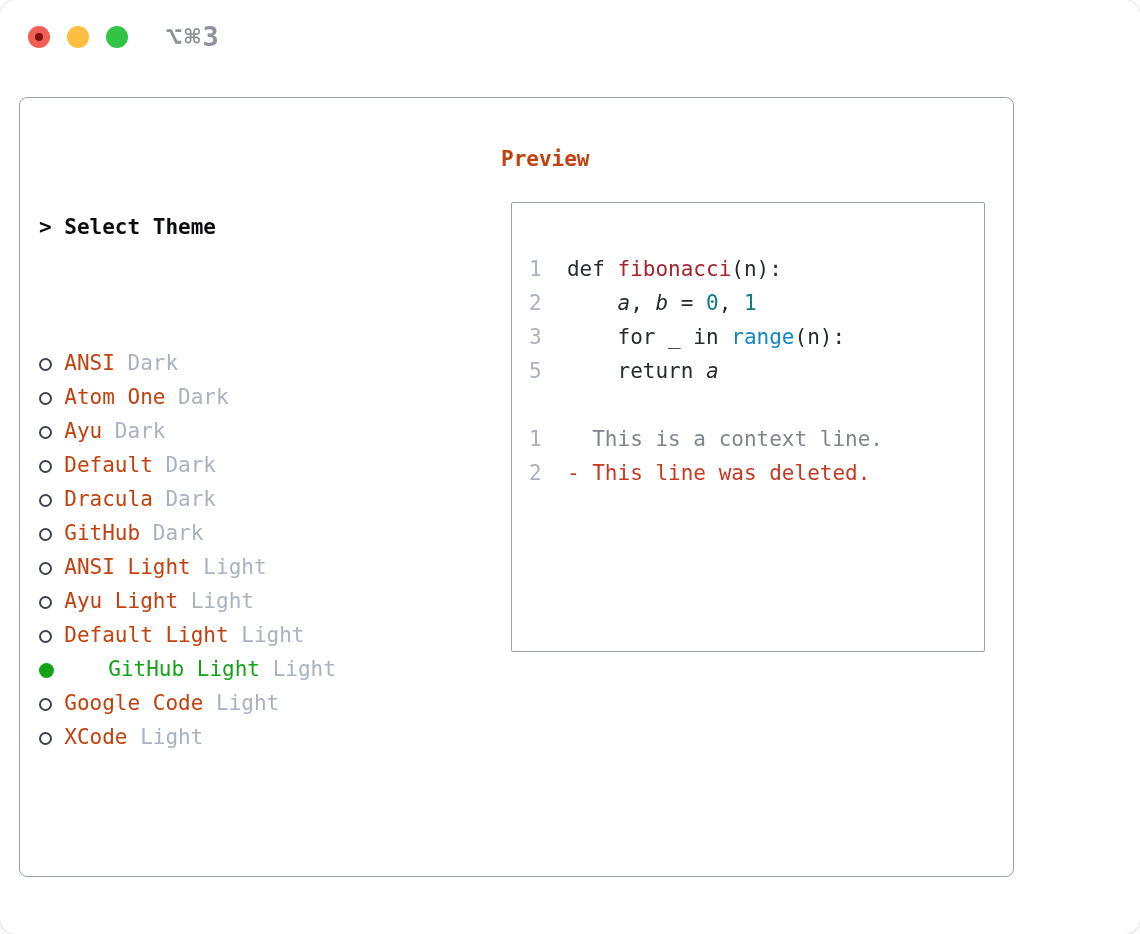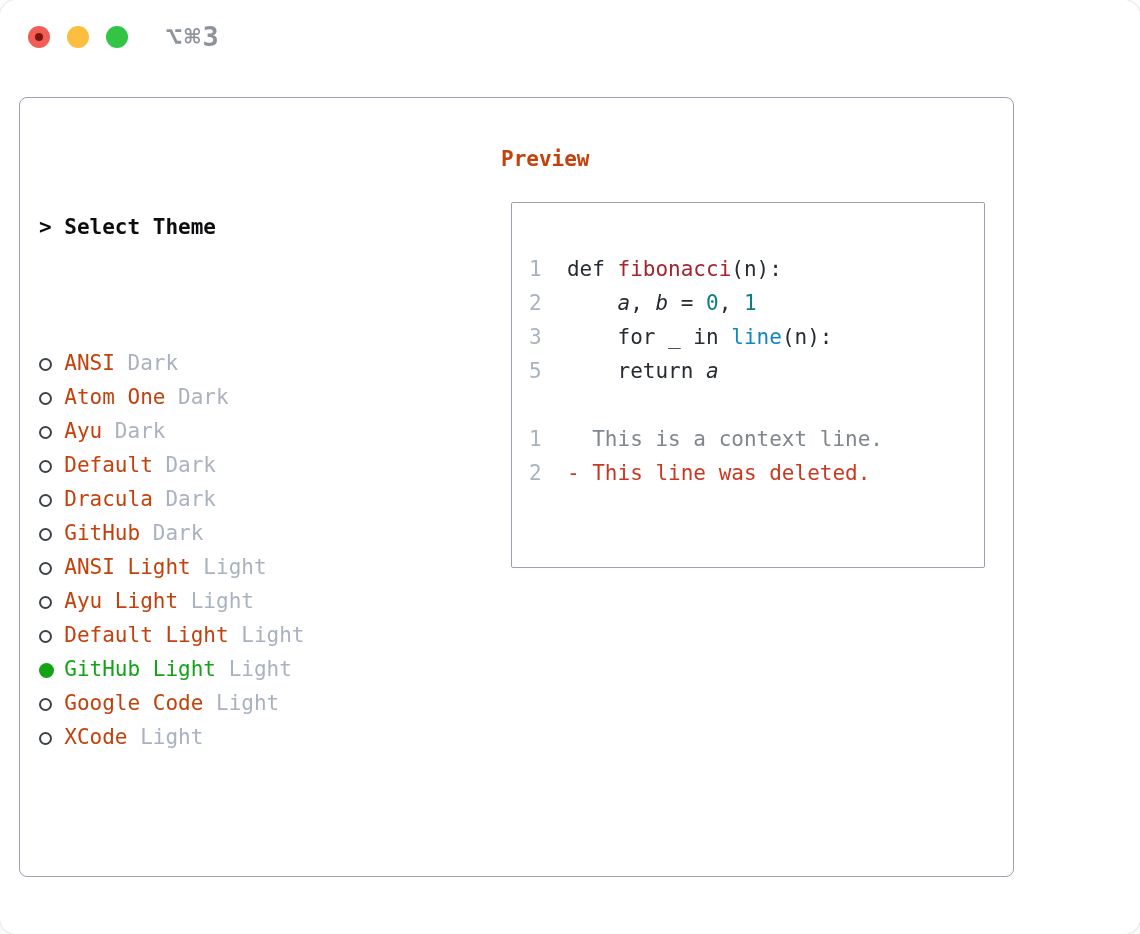--- a/index.html
+++ b/index.html
@@ -43,30 +43,30 @@
   .spacer { height: 34px; }
   .prefix { display: inline-block; width: 2ch; font-weight: bold; color: #0b0d0f; }
   .list-title { font-weight: bold; color: #0b0d0f; }
   .bullet-box { display: inline-block; width: 2ch; }
   .circle {
     display: inline-block; width: 13px; height: 13px; border-radius: 50%;
     border: 2px solid #3d434c; vertical-align: -1px;
   }
   .circle.filled { border: none; width: 15px; height: 15px; background: var(--c-selected); vertical-align: -2px; }
   .theme-name { color: #c2410c; }
-  .theme-name.selected { color: var(--c-selected); }
+  .theme-name.selected { color: var(--c-selected); margin-left: 44px; }
   .variant { color: #a9b2c0; margin-left: 1ch; }
 
   
   .preview-title {
     position: absolute; left: 481px; top: 44px;
     font-size: 21px; line-height: 34px; font-weight: bold; color: #c2410c;
   }
   .preview-box {
-    position: absolute; left: 491px; top: 104px; width: 474px; height: 366px;
+    position: absolute; left: 491px; top: 104px; width: 474px; height: 450px;
     border: 1.5px solid #99a2ae; border-radius: 2px; background: #fff;
     padding: 49px 8px 0 17px; overflow: hidden;
   }
   .code-line { font-size: 21px; line-height: 34px; height: 34px; white-space: pre; }
   .lineno { display: inline-block; width: 3ch; color: #a9b2c0; }
   .tok-plain   { color: #262c33; }
   .tok-func    { color: var(--c-func); }
   .tok-num     { color: var(--c-num); }
   .tok-builtin { color: var(--c-builtin); }
   .tok-var     { color: #262c33; font-style: italic; }
@@ -104,21 +104,21 @@
       
       
     </div>
 
     <div class="preview-title">Preview</div>
 
     <div class="preview-box">
       <div id="code-lines">
           <div class="code-line"><span class="lineno">1</span><span class="tok-plain">def </span><span class="tok-func">fibonacci</span><span class="tok-plain">(n):</span></div>
           <div class="code-line"><span class="lineno">2</span><span class="tok-plain">    </span><span class="tok-var">a</span><span class="tok-plain">, </span><span class="tok-var">b</span><span class="tok-plain"> = </span><span class="tok-num">0</span><span class="tok-plain">, </span><span class="tok-num">1</span></div>
-          <div class="code-line"><span class="lineno">3</span><span class="tok-plain">    for _ in </span><span class="tok-builtin">line</span><span class="tok-plain">(n):</span></div>
+          <div class="code-line"><span class="lineno">3</span><span class="tok-plain">    for _ in </span><span class="tok-builtin">range</span><span class="tok-plain">(n):</span></div>
           <div class="code-line"><span class="lineno">5</span><span class="tok-plain">    return </span><span class="tok-var">a</span></div>
           <div class="code-line"><span class="lineno"></span></div>
           <div class="code-line"><span class="lineno">1</span><span class="tok-ctx">  This is a context line.</span></div>
           <div class="code-line"><span class="lineno">2</span><span class="tok-del">- This line was deleted.</span></div>
         </div>
     </div>
 
   </div>
 </div>
 

